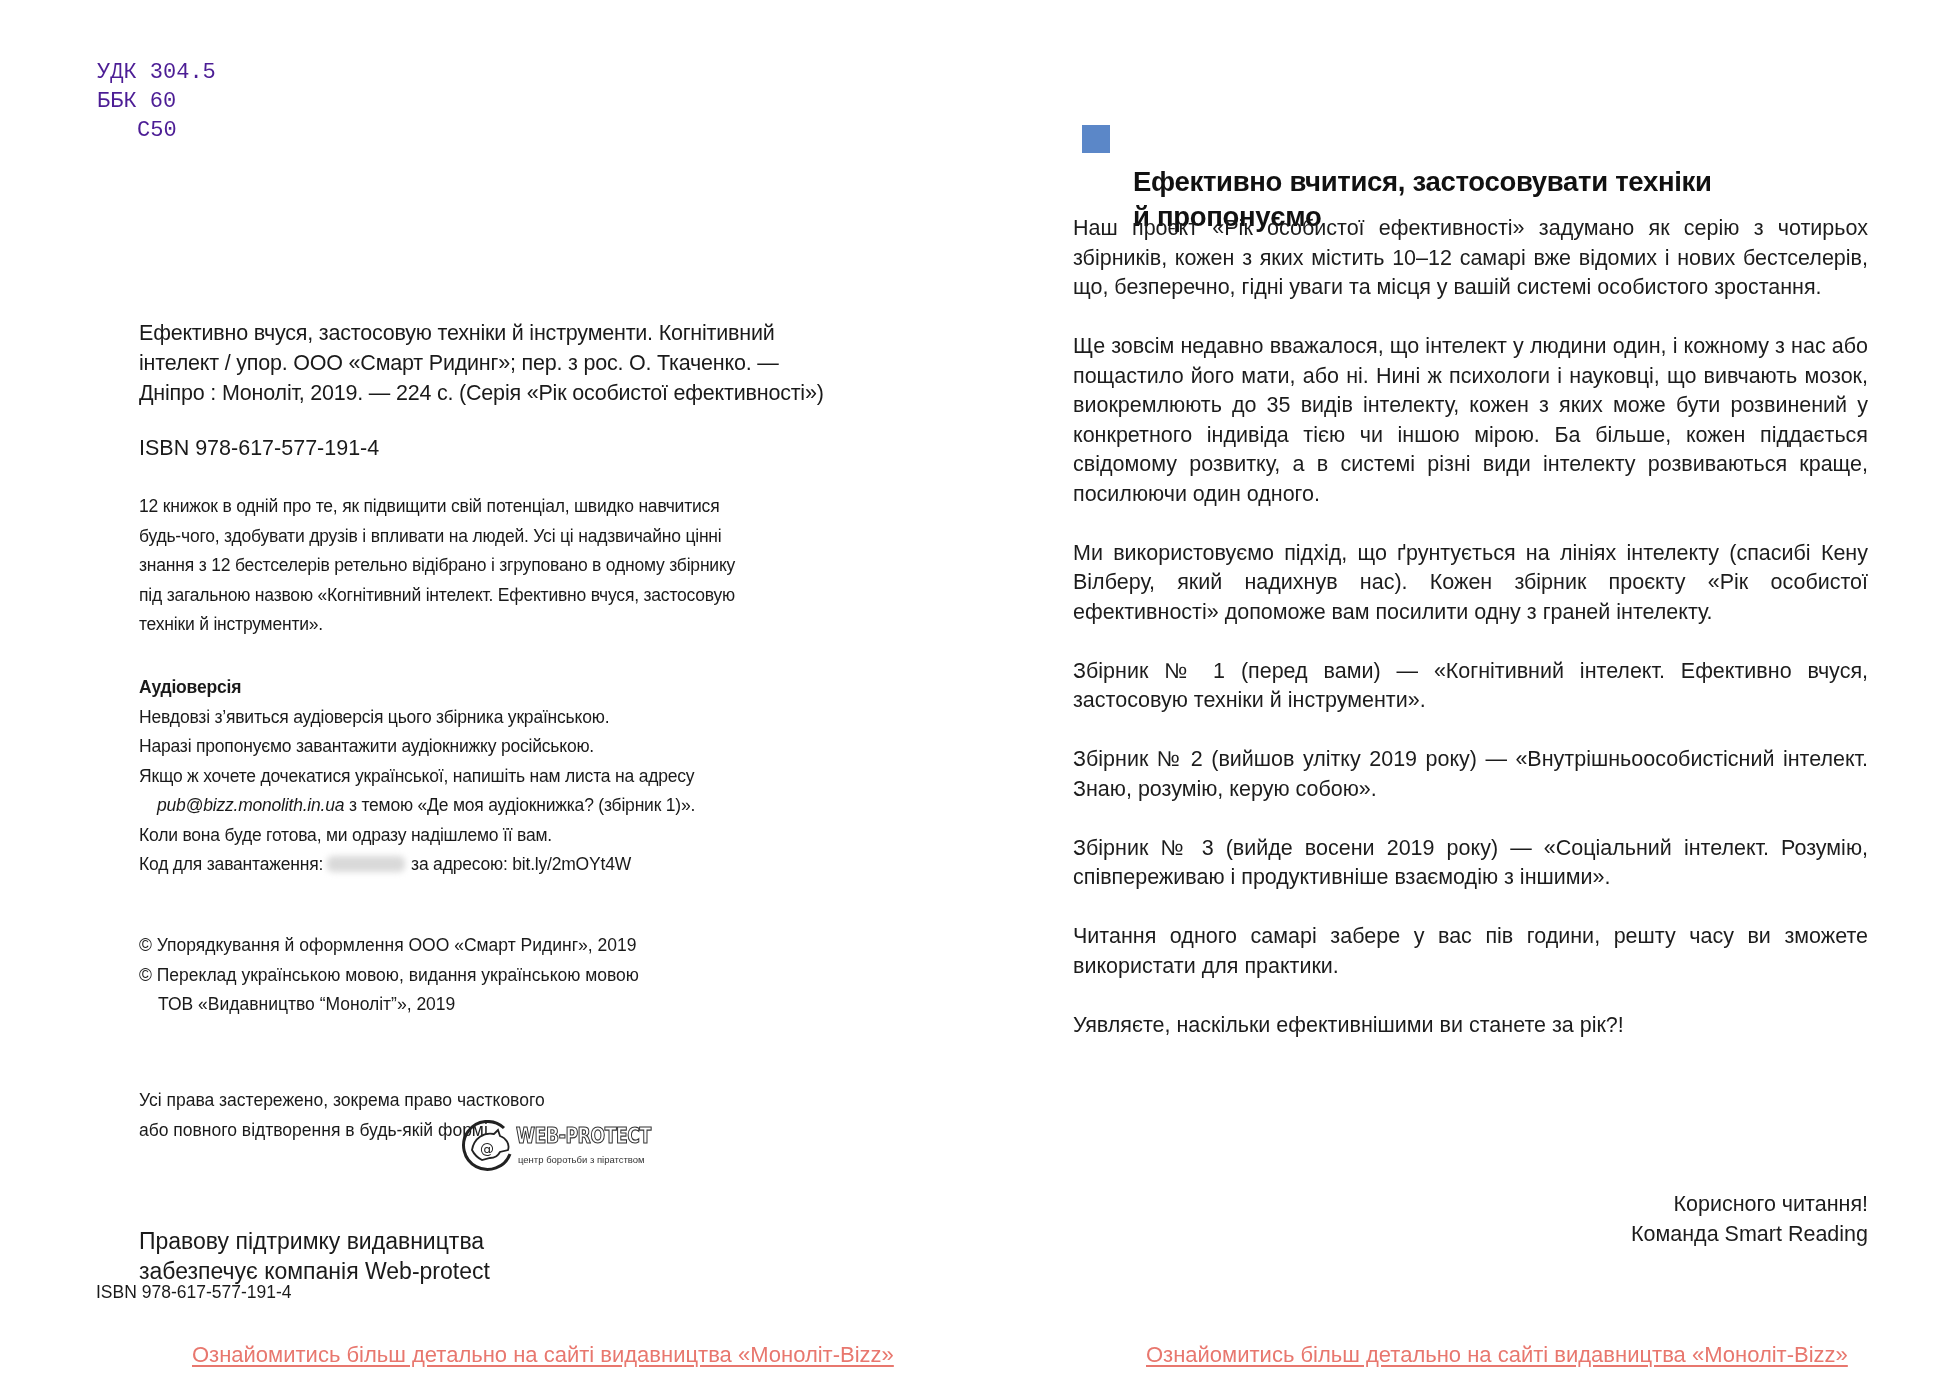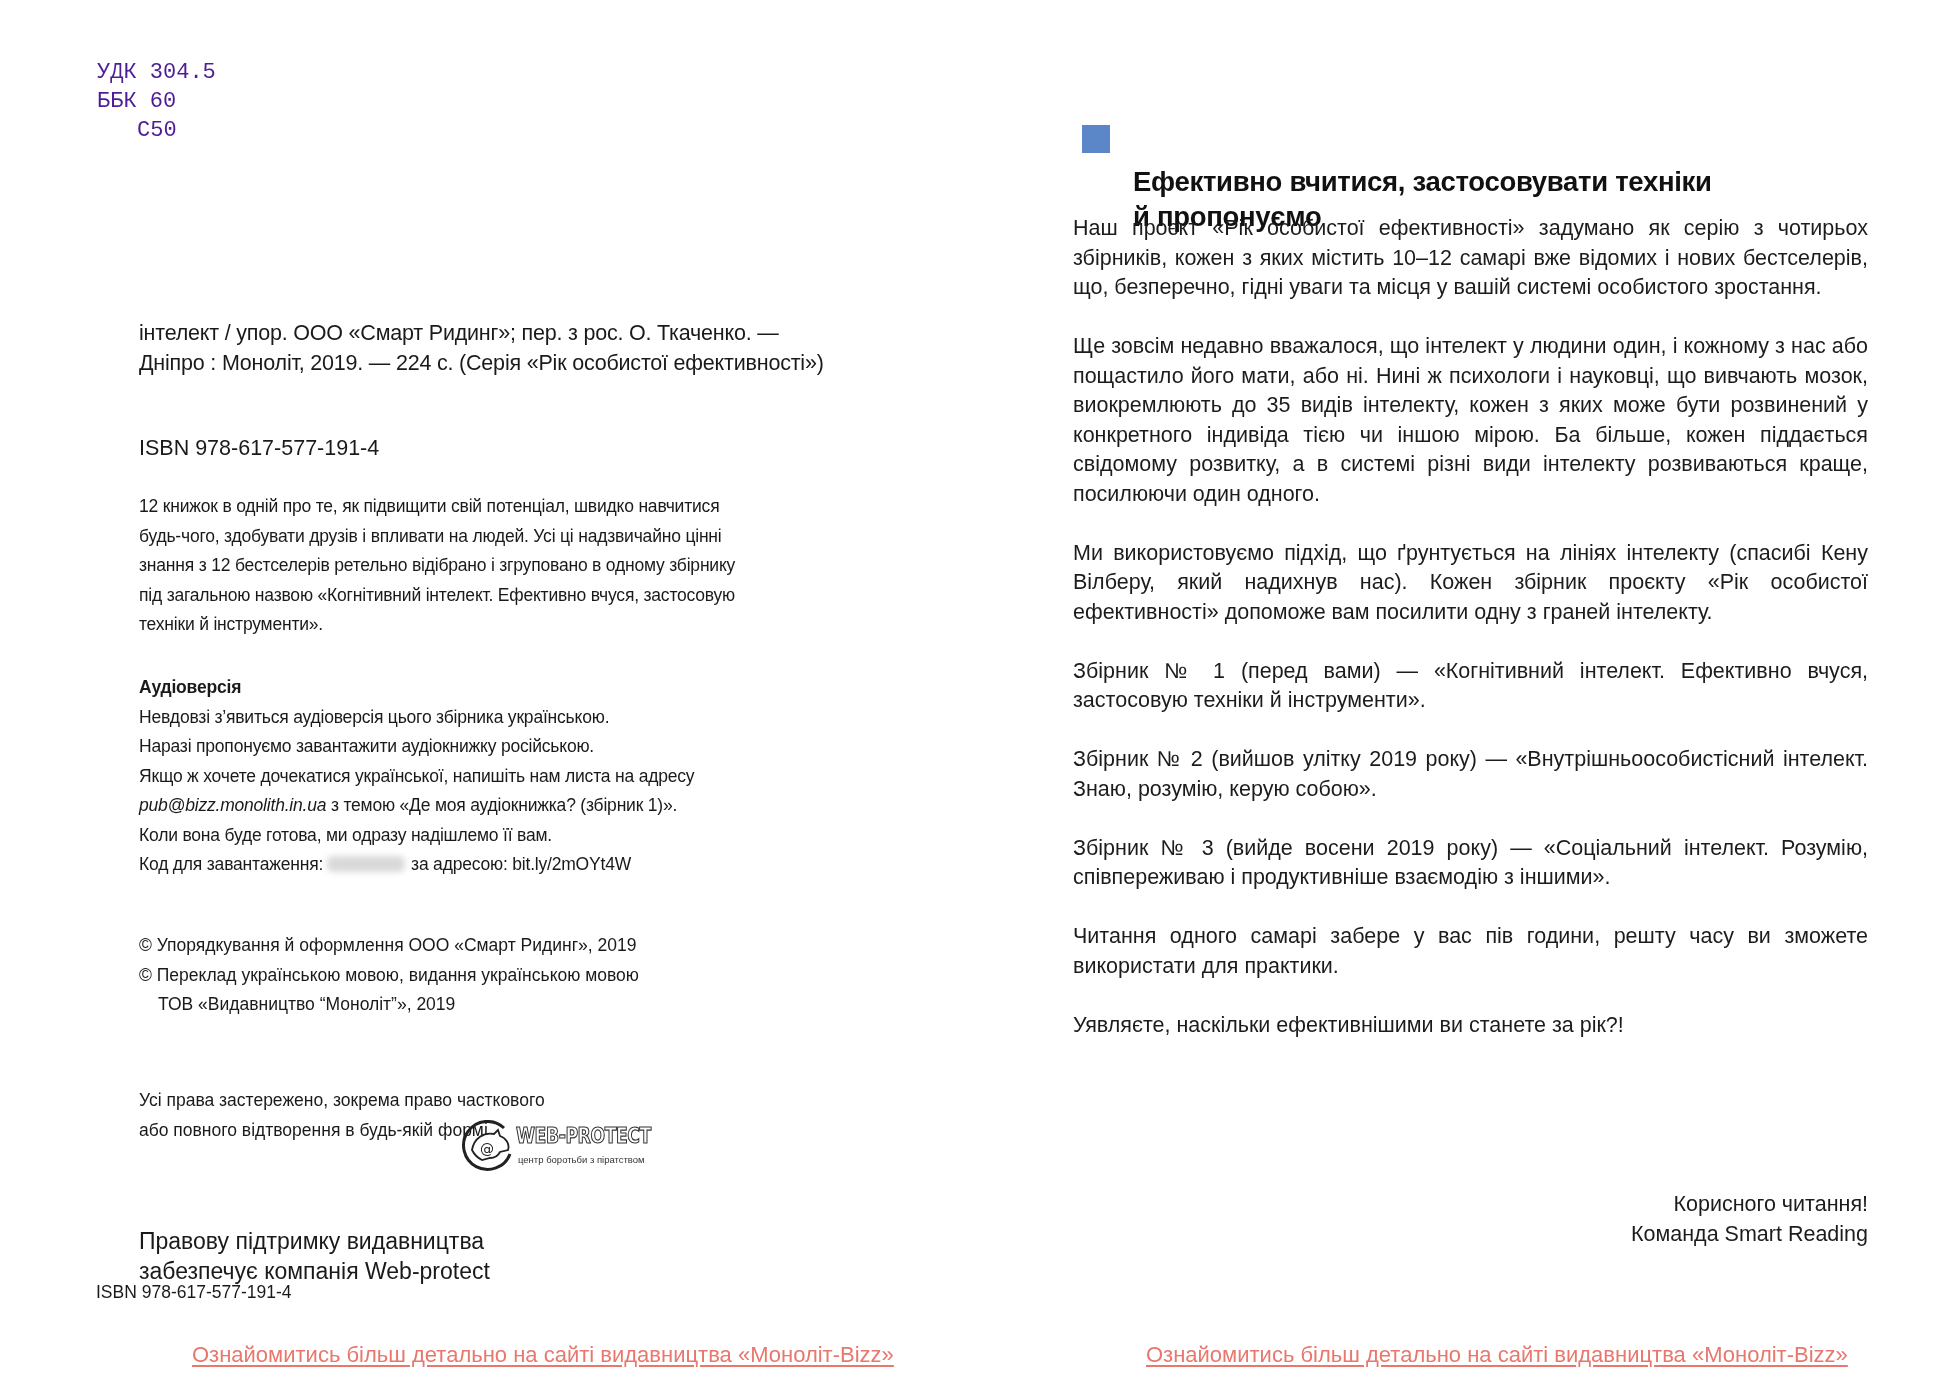--- a/index.html
+++ b/index.html
@@ -47,21 +47,21 @@
       letter-spacing: -0.2px;
     }
     .audio {
       left: 139px; top: 673px;
       width: 720px;
       font-size: 17.5px;
       line-height: 29.5px;
       letter-spacing: -0.2px;
     }
     .audio .heading { font-weight: bold; }
-    .audio .email { font-style: italic; }
+    .audio .email { font-style: italic; margin-left: 18px; }
     .audio .blurred {
       display: inline-block;
       width: 78px;
       height: 16px;
       vertical-align: -2px;
       margin: 0 6px 0 4px;
       background: #d9d9d9;
       border-radius: 6px;
       filter: blur(3px);
     }
@@ -171,20 +171,21 @@
 </head>
 <body>
 
 <div class="abs classif">
   <span class="line">УДК 304.5</span>
   <span class="line">ББК 60</span>
   <span class="line c50">С50</span>
 </div>
 
 <div class="abs biblio">
+  <span class="line">Ефективно вчуся, застосовую техніки й інструменти. Когнітивний</span>
   <span class="line">інтелект / упор. ООО «Смарт Ридинг»; пер. з рос. О. Ткаченко. —</span>
   <span class="line">Дніпро : Моноліт, 2019. — 224 с. (Серія «Рік особистої ефективності»)</span>
 </div>
 
 <div class="abs isbn-main">ISBN 978-617-577-191-4</div>
 
 <div class="abs blurb">
   <span class="line">12 книжок в одній про те, як підвищити свій потенціал, швидко навчитися</span>
   <span class="line">будь-чого, здобувати друзів і впливати на людей. Усі ці надзвичайно цінні</span>
   <span class="line">знання з 12 бестселерів ретельно відібрано і згруповано в одному збірнику</span>

